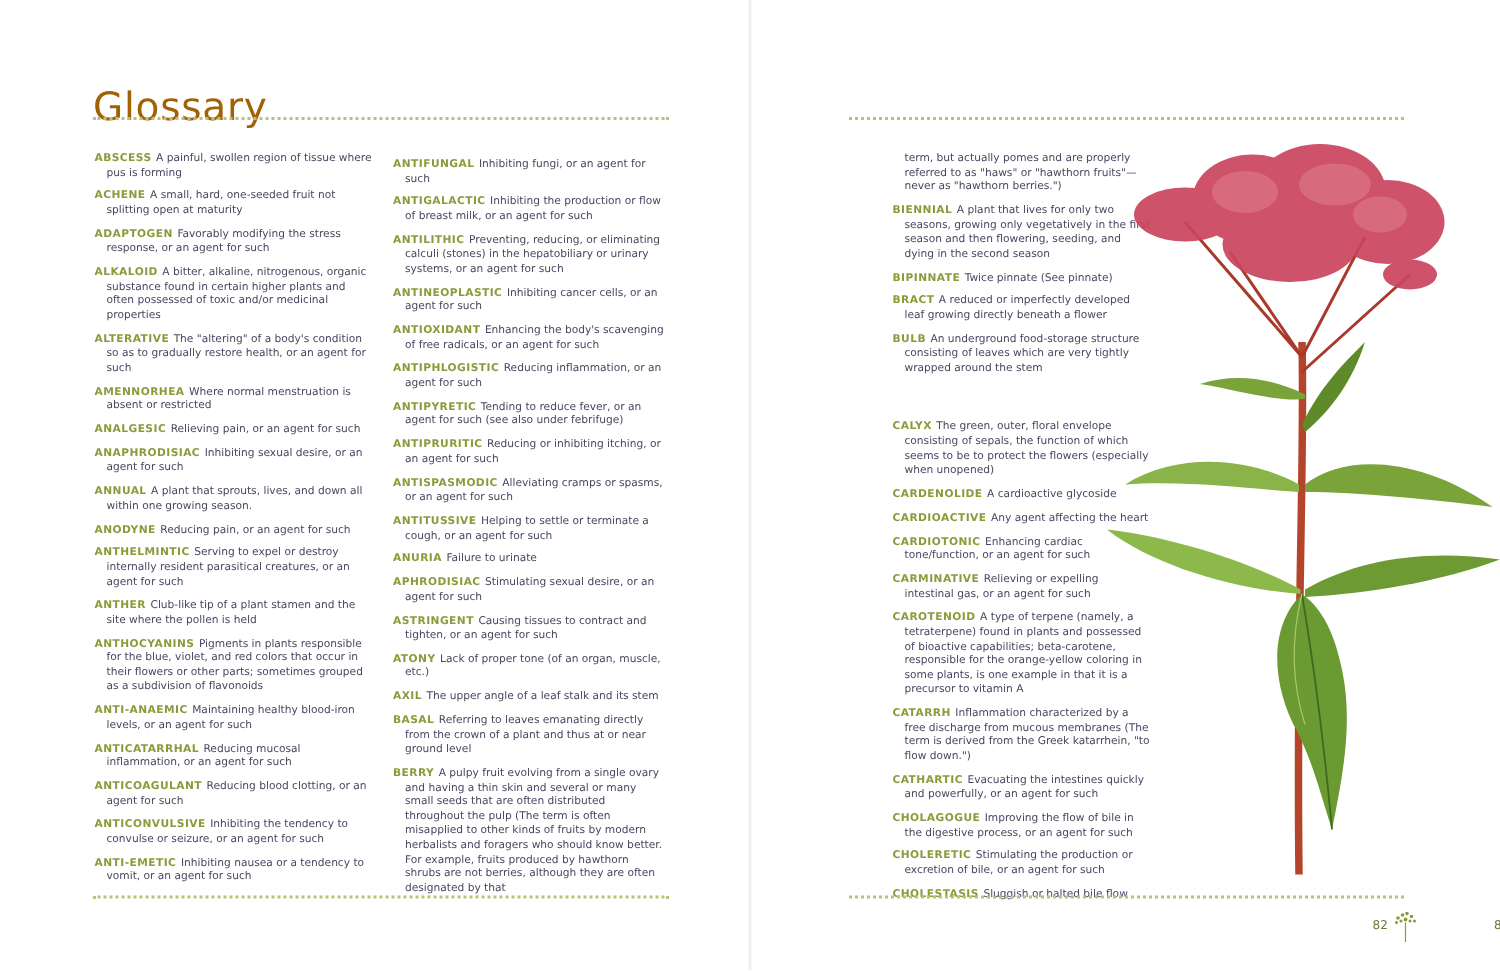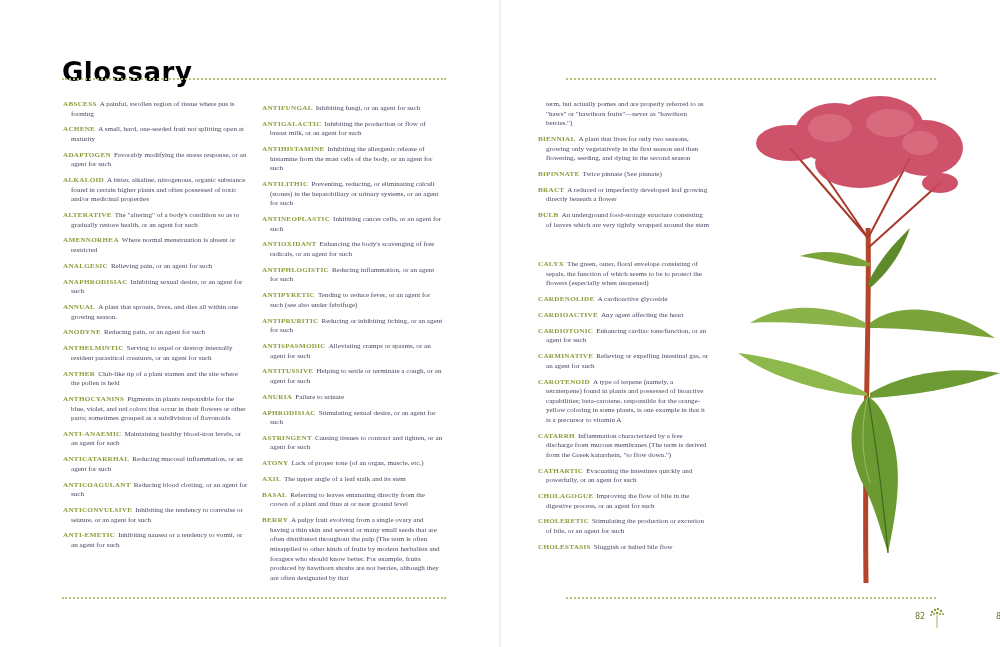--- a/index.html
+++ b/index.html
@@ -1,29 +1,29 @@
 <!DOCTYPE html>
 <html><head>
 <meta charset="utf-8">
 <style>
   html, body { margin: 0; padding: 0; background: #ffffff; }
   body { width: 1000px; height: 647px; position: relative; overflow: hidden; font-family: "DejaVu Sans", sans-serif; color: #4a4560; }
   .spread { position: absolute; inset: 0; }
   .gutter { position: absolute; left: 499px; top: 0; width: 2px; height: 647px; background: linear-gradient(90deg, #f4f4f2, #ececea, #f4f4f2); }
-  .title { position: absolute; left: 62px; top: 40px; font-family: "DejaVu Sans", sans-serif; font-size: 26px; color: #000000; letter-spacing: 0.5px; font-weight: bold; }
+  .title { position: absolute; left: 62px; top: 40px; font-family: "DejaVu Sans", sans-serif; font-size: 26px; color: #a16207; letter-spacing: 0.5px; font-weight: normal; }
   .rule { position: absolute; height: 0; border-top: 2px dotted #b8c27a; }
   .rule.top-left { left: 62px; top: 78px; width: 384px; }
   .rule.top-right { left: 566px; top: 78px; width: 370px; }
   .rule.bot-left { left: 62px; top: 597px; width: 384px; }
   .rule.bot-right { left: 566px; top: 597px; width: 370px; }
   .col { position: absolute; font-size: 7.1px; line-height: 9.6px; }
   .col1 { left: 63px; top: 100px; width: 185px; }
   .col2 { left: 262px; top: 104px; width: 182px; }
-  .col3 { left: 538px; top: 100px; width: 172px; }
-  .entry { margin: 0 0 6.2px 0; padding-left: 8px; text-indent: -8px; font-family: Liberation Serif, serif; }
+  .col3 { left: 595px; top: 100px; width: 172px; }
+  .entry { margin: 0 0 6.2px 0; padding-left: 8px; text-indent: -8px; }
   .term { color: #8a9b3a; font-weight: bold; letter-spacing: 0.3px; margin-right: 3px; }
   .def { color: #4a4560; }
   .gap-before-b { }
   .gap-before-c { margin-top: 30px; }
   .illustration { position: absolute; left: 730px; top: 88px; width: 270px; height: 500px; }
   .folio { position: absolute; top: 612px; font-size: 8px; color: #6d7a34; }
   .folio.left { left: 915px; }
   .folio.right { left: 996px; }
   .folio-ornament { position: absolute; left: 929px; top: 607px; width: 16px; height: 22px; }
 </style>
@@ -39,36 +39,35 @@
 
   <div class="col col1">
     <p class="entry"><span class="term">ABSCESS</span><span class="def">A painful, swollen region of tissue where pus is forming</span></p>
     <p class="entry"><span class="term">ACHENE</span><span class="def">A small, hard, one-seeded fruit not splitting open at maturity</span></p>
     <p class="entry"><span class="term">ADAPTOGEN</span><span class="def">Favorably modifying the stress response, or an agent for such</span></p>
     <p class="entry"><span class="term">ALKALOID</span><span class="def">A bitter, alkaline, nitrogenous, organic substance found in certain higher plants and often possessed of toxic and/or medicinal properties</span></p>
     <p class="entry"><span class="term">ALTERATIVE</span><span class="def">The "altering" of a body's condition so as to gradually restore health, or an agent for such</span></p>
     <p class="entry"><span class="term">AMENNORHEA</span><span class="def">Where normal menstruation is absent or restricted</span></p>
     <p class="entry"><span class="term">ANALGESIC</span><span class="def">Relieving pain, or an agent for such</span></p>
     <p class="entry"><span class="term">ANAPHRODISIAC</span><span class="def">Inhibiting sexual desire, or an agent for such</span></p>
-    <p class="entry"><span class="term">ANNUAL</span><span class="def">A plant that sprouts, lives, and dies all within one growing season.</span></p>
+    <p class="entry"><span class="term">ANNUAL</span><span class="def">A plant that sprouts, lives, and down all within one growing season.</span></p>
     <p class="entry"><span class="term">ANODYNE</span><span class="def">Reducing pain, or an agent for such</span></p>
     <p class="entry"><span class="term">ANTHELMINTIC</span><span class="def">Serving to expel or destroy internally resident parasitical creatures, or an agent for such</span></p>
     <p class="entry"><span class="term">ANTHER</span><span class="def">Club-like tip of a plant stamen and the site where the pollen is held</span></p>
     <p class="entry"><span class="term">ANTHOCYANINS</span><span class="def">Pigments in plants responsible for the blue, violet, and red colors that occur in their flowers or other parts; sometimes grouped as a subdivision of flavonoids</span></p>
     <p class="entry"><span class="term">ANTI-ANAEMIC</span><span class="def">Maintaining healthy blood-iron levels, or an agent for such</span></p>
     <p class="entry"><span class="term">ANTICATARRHAL</span><span class="def">Reducing mucosal inflammation, or an agent for such</span></p>
     <p class="entry"><span class="term">ANTICOAGULANT</span><span class="def">Reducing blood clotting, or an agent for such</span></p>
     <p class="entry"><span class="term">ANTICONVULSIVE</span><span class="def">Inhibiting the tendency to convulse or seizure, or an agent for such</span></p>
     <p class="entry"><span class="term">ANTI-EMETIC</span><span class="def">Inhibiting nausea or a tendency to vomit, or an agent for such</span></p>
   </div>
 
   <div class="col col2">
     <p class="entry"><span class="term">ANTIFUNGAL</span><span class="def">Inhibiting fungi, or an agent for such</span></p>
     <p class="entry"><span class="term">ANTIGALACTIC</span><span class="def">Inhibiting the production or flow of breast milk, or an agent for such</span></p>
-    <p class="entry"><span class="term">ANTIHISTAMINE</span><span class="def">Inhibiting the allergenic release of histamine from the mast cells of the body, or an agent for such</span></p>
     <p class="entry"><span class="term">ANTILITHIC</span><span class="def">Preventing, reducing, or eliminating calculi (stones) in the hepatobiliary or urinary systems, or an agent for such</span></p>
     <p class="entry"><span class="term">ANTINEOPLASTIC</span><span class="def">Inhibiting cancer cells, or an agent for such</span></p>
     <p class="entry"><span class="term">ANTIOXIDANT</span><span class="def">Enhancing the body's scavenging of free radicals, or an agent for such</span></p>
     <p class="entry"><span class="term">ANTIPHLOGISTIC</span><span class="def">Reducing inflammation, or an agent for such</span></p>
     <p class="entry"><span class="term">ANTIPYRETIC</span><span class="def">Tending to reduce fever, or an agent for such (see also under febrifuge)</span></p>
     <p class="entry"><span class="term">ANTIPRURITIC</span><span class="def">Reducing or inhibiting itching, or an agent for such</span></p>
     <p class="entry"><span class="term">ANTISPASMODIC</span><span class="def">Alleviating cramps or spasms, or an agent for such</span></p>
     <p class="entry"><span class="term">ANTITUSSIVE</span><span class="def">Helping to settle or terminate a cough, or an agent for such</span></p>
     <p class="entry"><span class="term">ANURIA</span><span class="def">Failure to urinate</span></p>
     <p class="entry"><span class="term">APHRODISIAC</span><span class="def">Stimulating sexual desire, or an agent for such</span></p>

